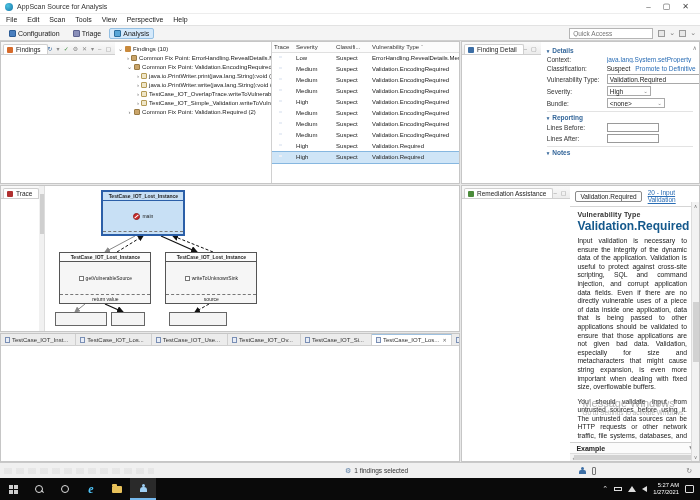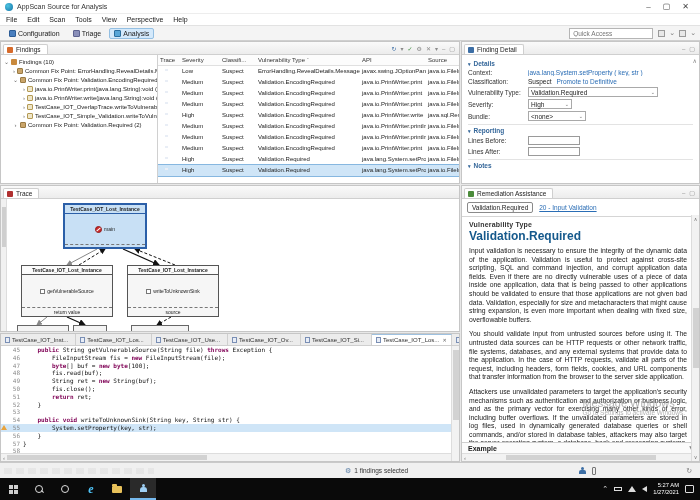--- a/index.html
+++ b/index.html
@@ -22,21 +22,21 @@
   .bicon.tri { background:#8a8fb9; border:1px solid #5d628f; }
   .bicon.ana { background:#58a6d8; border:1px solid #2b6e9e; }
   .tb-btn.active { background:#d4e9fb; border:1px solid #94bfe2; border-radius:2px; }
   .qa-wrap { margin-left:auto; display:flex; align-items:center; gap:5px; }
   .qa-input { width:84px; height:11px; font-size:6.5px; border:1px solid #b5b5b5; padding:0 3px; color:#777; font-family:"Liberation Sans",sans-serif; }
   .qa-icons { display:flex; gap:4px; color:#777; font-size:7px; align-items:center; }
   .persp-sq { width:7px; height:7px; border:1px solid #9a9a9a; background:#e8e8e8; display:inline-block; }
 
   
   .workspace { position:relative; height:421px; background:#e8e8e8; }
-  .panel { position:absolute; background:#fff; border:1px solid #c6c6c6; display:flex; flex-direction:column; }
+  .panel { position:absolute; background:#fff; border:1px solid #c6c6c6; display:flex; flex-direction:row; }
   .p-findings { left:0; top:0; width:460px; height:143px; }
   .p-detail { left:461px; top:0; width:239px; height:143px; }
   .p-trace { left:0; top:144px; width:460px; height:147px; }
   .p-remed { left:461px; top:144px; width:239px; height:277px; }
   .p-editor { left:0; top:292px; width:460px; height:129px; }
 
   .ptabs { height:13px; background:linear-gradient(#fafafa,#ececec); border-bottom:1px solid #cfcfcf; display:flex; align-items:flex-end; }
   .ptab { background:#fff; border:1px solid #cfcfcf; border-bottom:none; border-radius:2px 2px 0 0; margin-left:2px; padding:1px 6px 1px 3px; font-size:6.5px; display:flex; align-items:center; gap:3px; color:#222; }
   .ptab .vicon { width:6px; height:6px; border-radius:1px; display:inline-block; }
   .vicon.findings { background:#d76b2b; }

